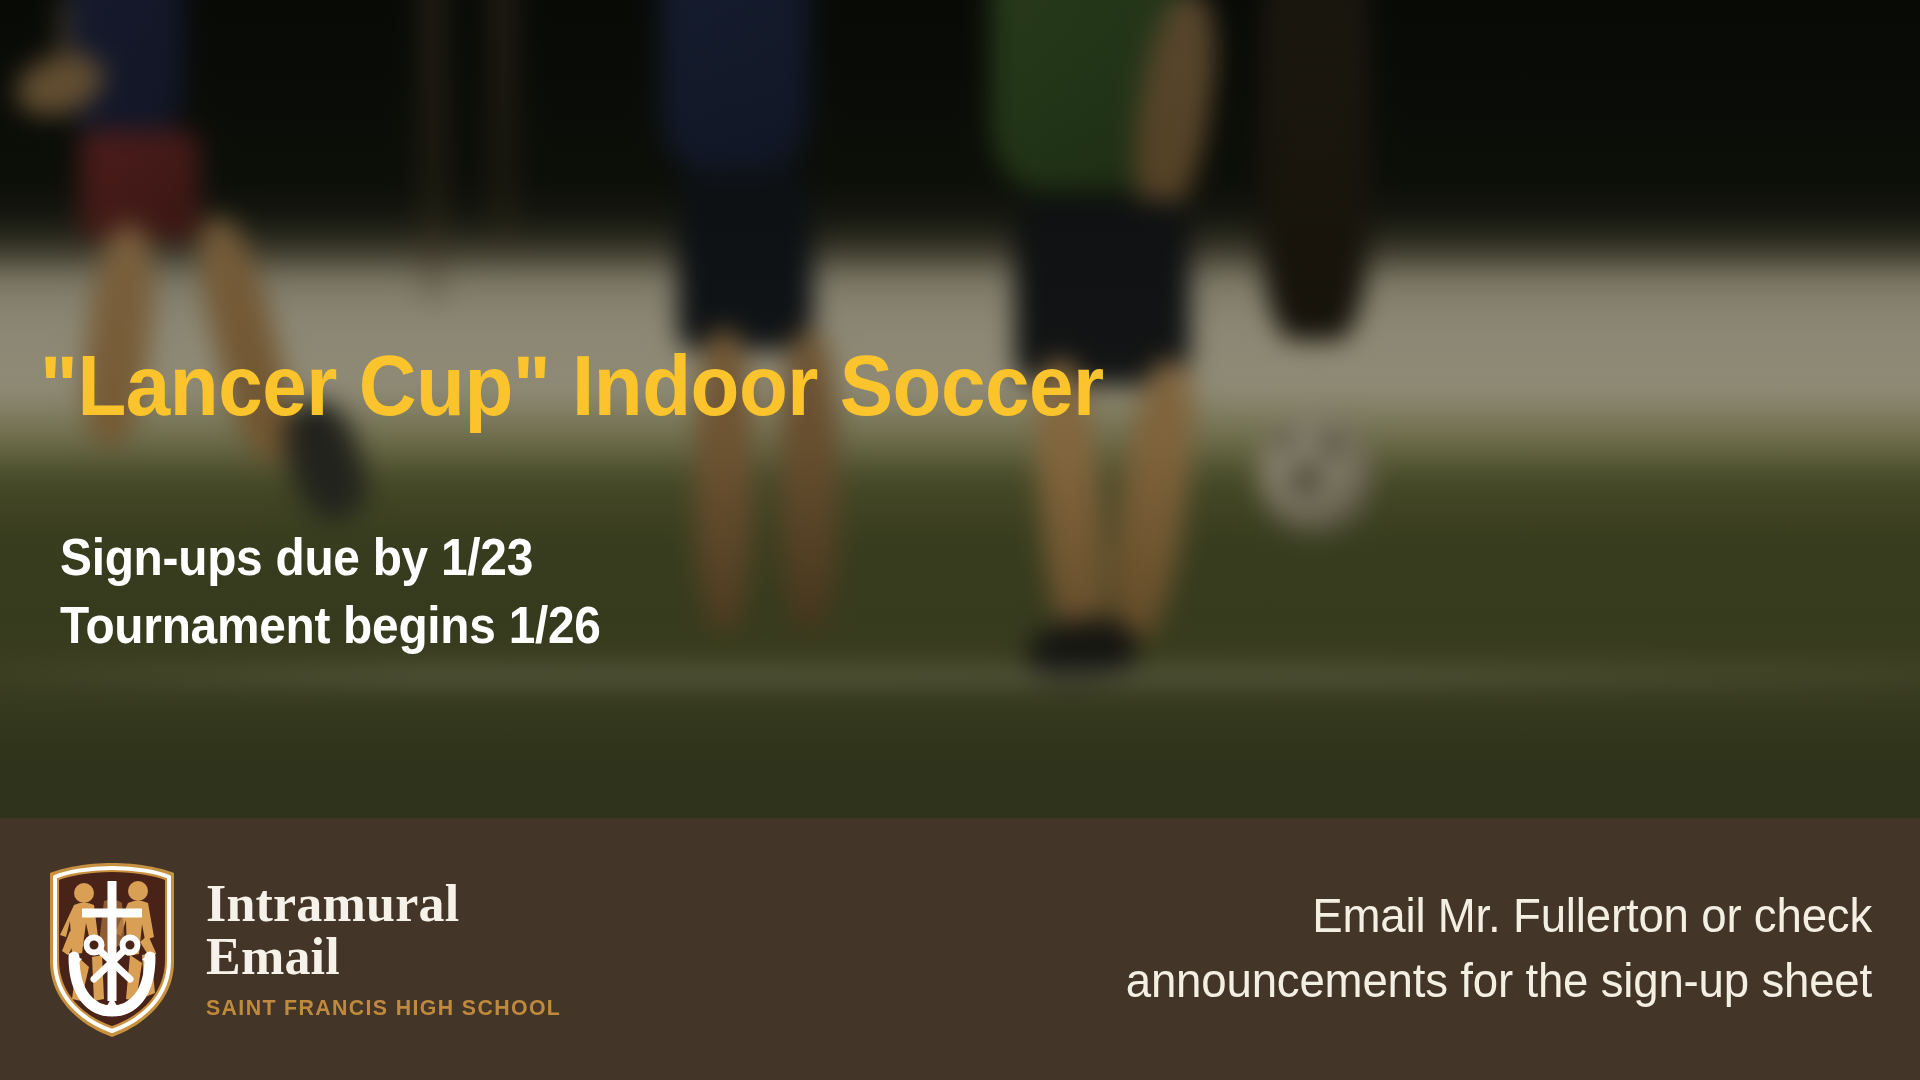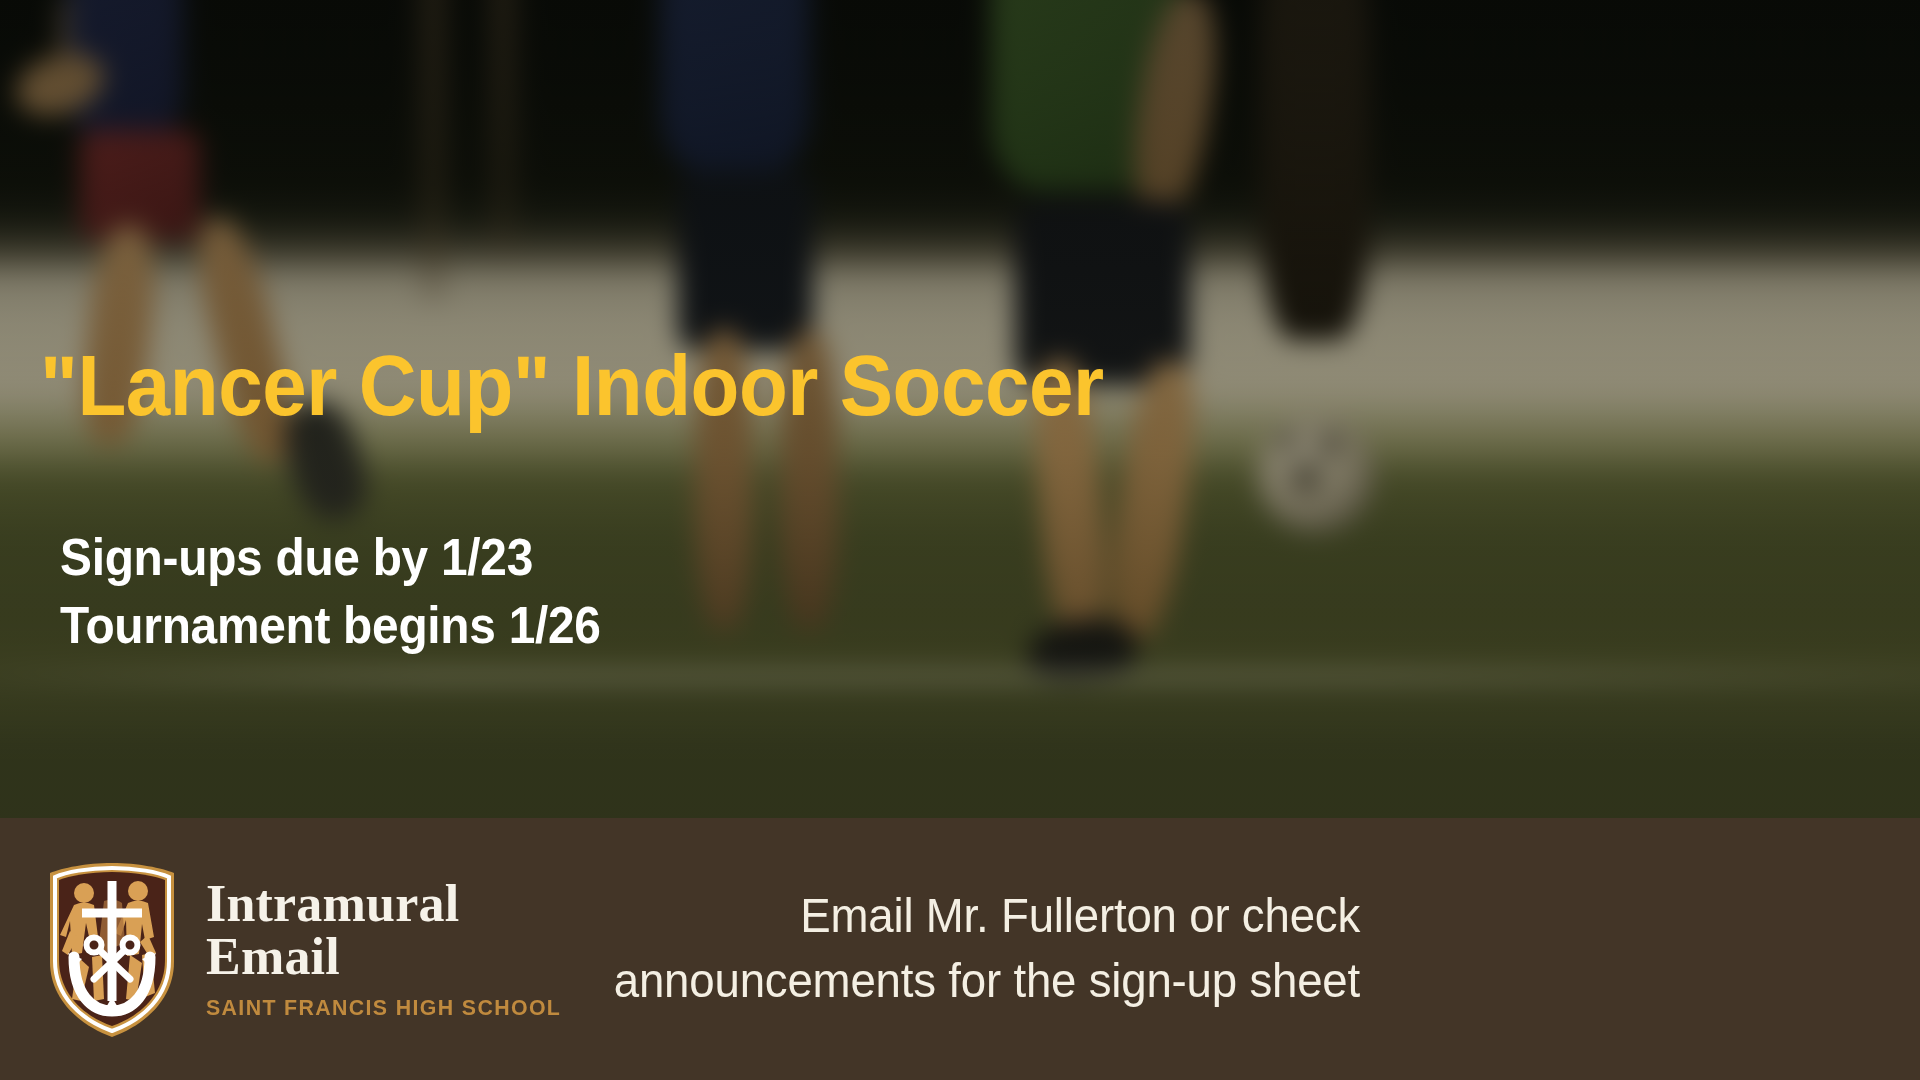--- a/index.html
+++ b/index.html
@@ -162,21 +162,21 @@
     letter-spacing:-0.3px;
     transform:scaleX(.92);
     transform-origin:left center;
     white-space:nowrap;
   }
 
   
   .footer {
     position:absolute; left:0; right:0; top:818px; height:262px;
     background:#433527;
-    display:flex; align-items:center; 
+    display:flex; align-items:center; justify-content:space-between;
   }
 
   .brand { display:flex; align-items:center; gap:26px; padding-left:44px; }
 
   .shield { width:136px; height:176px; flex:0 0 auto; }
 
   .brand-text { display:flex; flex-direction:column; justify-content:center; }
   .brand-line {
     font-family:"Liberation Serif", serif;
     font-weight:700;

